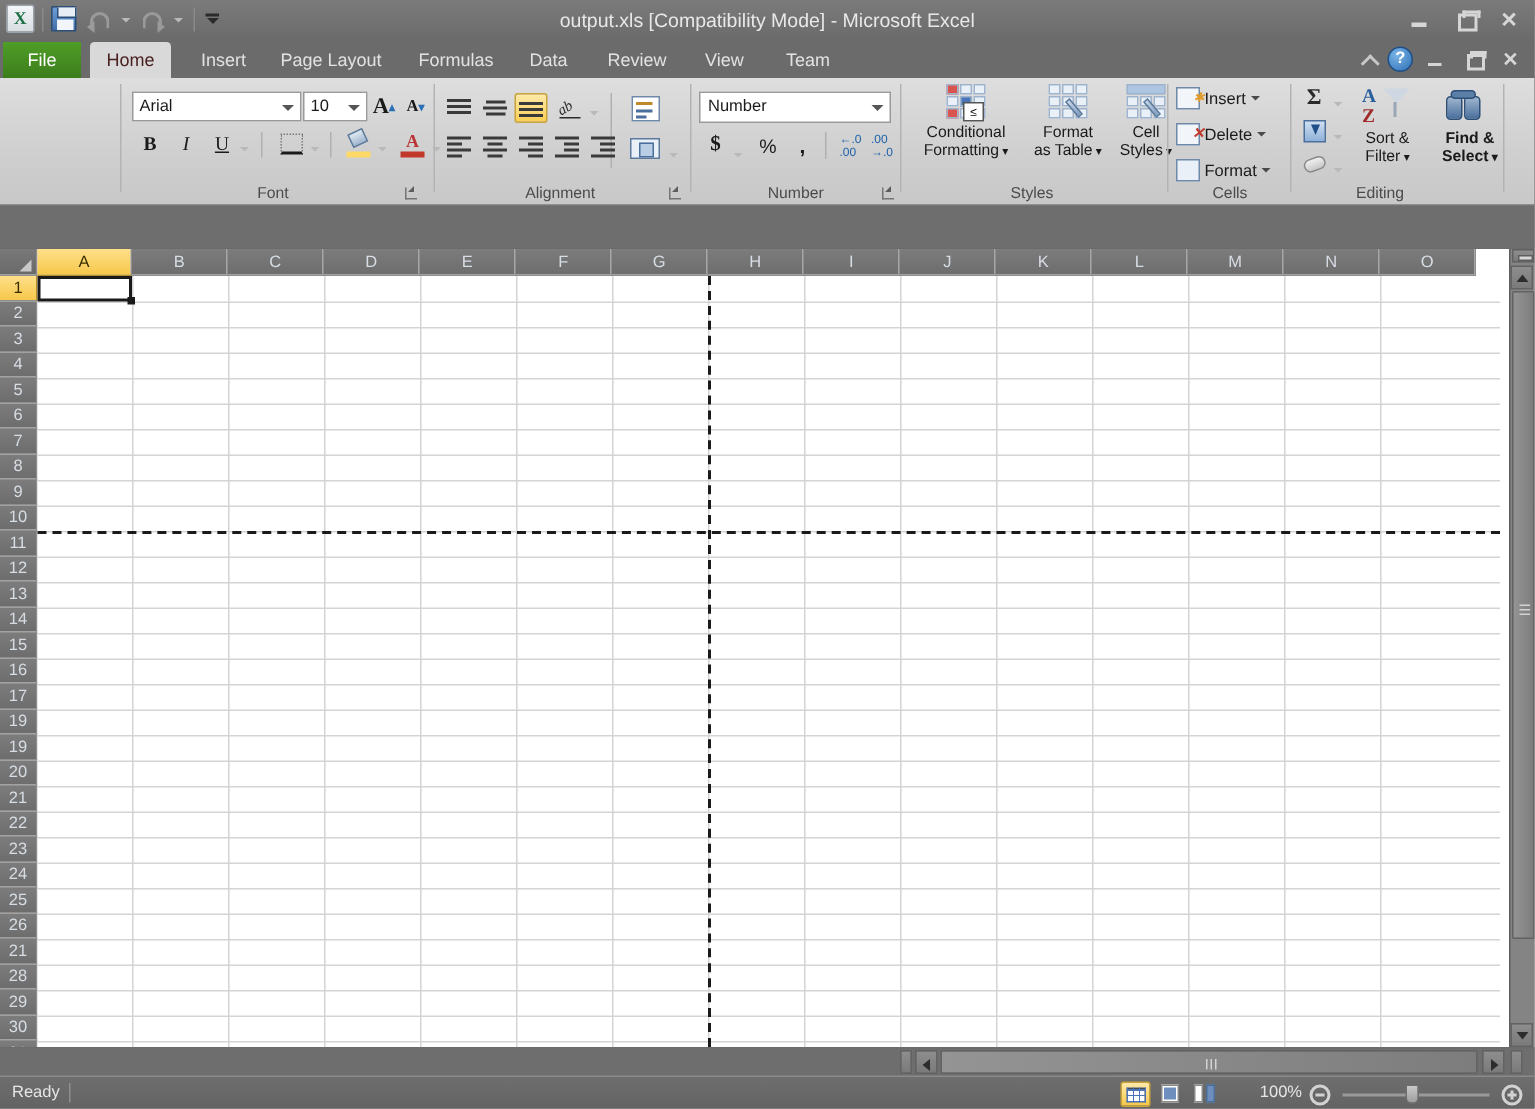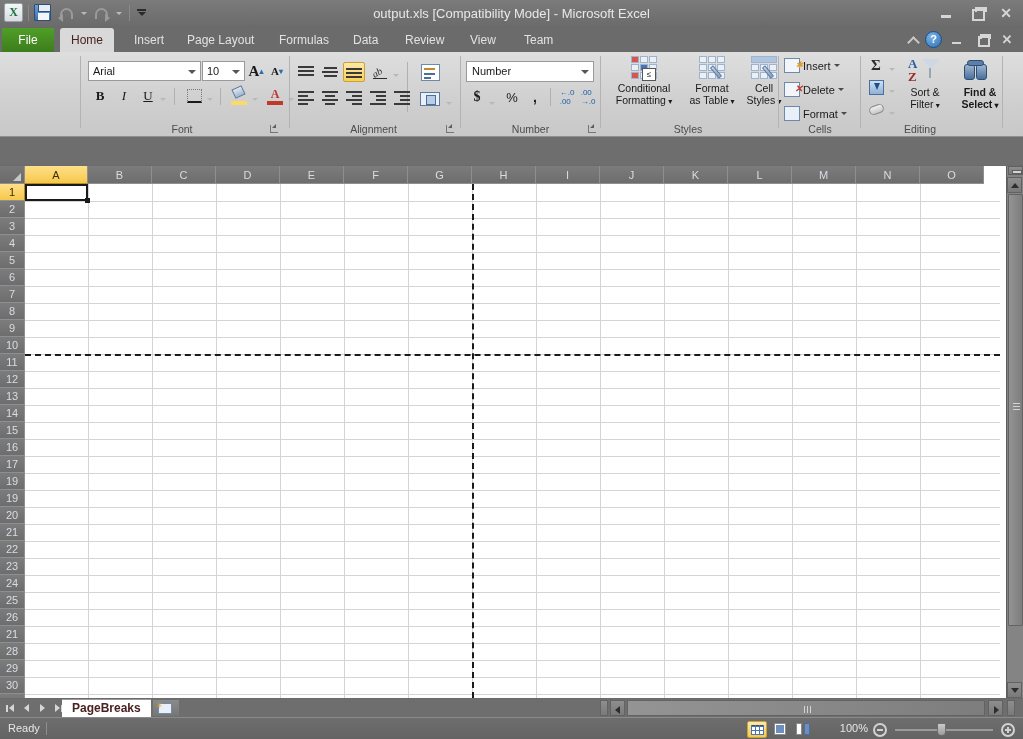--- a/index.html
+++ b/index.html
@@ -889,43 +889,20 @@
         <i style="width:1px;height:7px;left:3px;top:0;position:absolute;"></i>
         <i style="width:1px;height:7px;left:6px;top:0;position:absolute;"></i>
       </span>
     </div>
     <div class="sb-arrow" style="left:988px;top:1px;">
         <span class="tri" style="border-top:4px solid transparent;border-bottom:4px solid transparent;border-left:5px solid #2d2d2d;left:5px;"></span>
       </div>
     <div style="position:absolute;left:1007px;top:1px;width:8px;height:16px;background:linear-gradient(#8e8e8e,#7a7a7a);border:1px solid #636363;"></div>
   </div>
 
-  <div class="sheettabs">
-    <div class="navbtns">
-      <div class="navbtn">
-        <span style="position:absolute;left:3px;top:5px;width:2px;height:7px;background:#d6d6d6;"></span>
-        <span style="position:absolute;left:6px;top:4px;border-top:4px solid transparent;border-bottom:4px solid transparent;border-right:5px solid #d6d6d6;"></span>
-      </div>
-      <div class="navbtn">
-        <span style="position:absolute;left:5px;top:4px;border-top:4px solid transparent;border-bottom:4px solid transparent;border-right:5px solid #d6d6d6;"></span>
-      </div>
-      <div class="navbtn">
-        <span style="position:absolute;left:5px;top:4px;border-top:4px solid transparent;border-bottom:4px solid transparent;border-left:5px solid #d6d6d6;"></span>
-      </div>
-      <div class="navbtn">
-        <span style="position:absolute;left:4px;top:4px;border-top:4px solid transparent;border-bottom:4px solid transparent;border-left:5px solid #d6d6d6;"></span>
-        <span style="position:absolute;left:10px;top:5px;width:2px;height:7px;background:#d6d6d6;"></span>
-      </div>
-    </div>
-    <div class="sheet-tab active" style="left:62px;top:0;">PageBreaks</div>
-    <div class="newsheet" style="left:153px;top:1px;">
-      <span style="position:absolute;left:5px;top:3px;width:14px;height:11px;background:#e9f0f8;border:1px solid #6f8aa8;display:block;"></span>
-      <span style="position:absolute;left:3px;top:1px;color:#e0a22a;font-size:8px;display:block;">✳</span>
-    </div>
-  </div>
 
   <div class="statusbar">
     <div class="status-text">Ready</div>
     <div class="status-sep"></div>
     <div class="viewbtns">
       <div class="viewbtn sel">
         <span style="position:absolute;left:3px;top:3px;width:13px;height:10px;background:#fff;border:1px solid #4a4a4a;display:block;"></span>
         <span style="position:absolute;left:3px;top:3px;width:13px;height:10px;display:block;background:repeating-linear-gradient(90deg,#4a74b8 0 1px,transparent 1px 4px),repeating-linear-gradient(0deg,#4a74b8 0 1px,transparent 1px 4px);"></span>
       </div>
       <div class="viewbtn">

